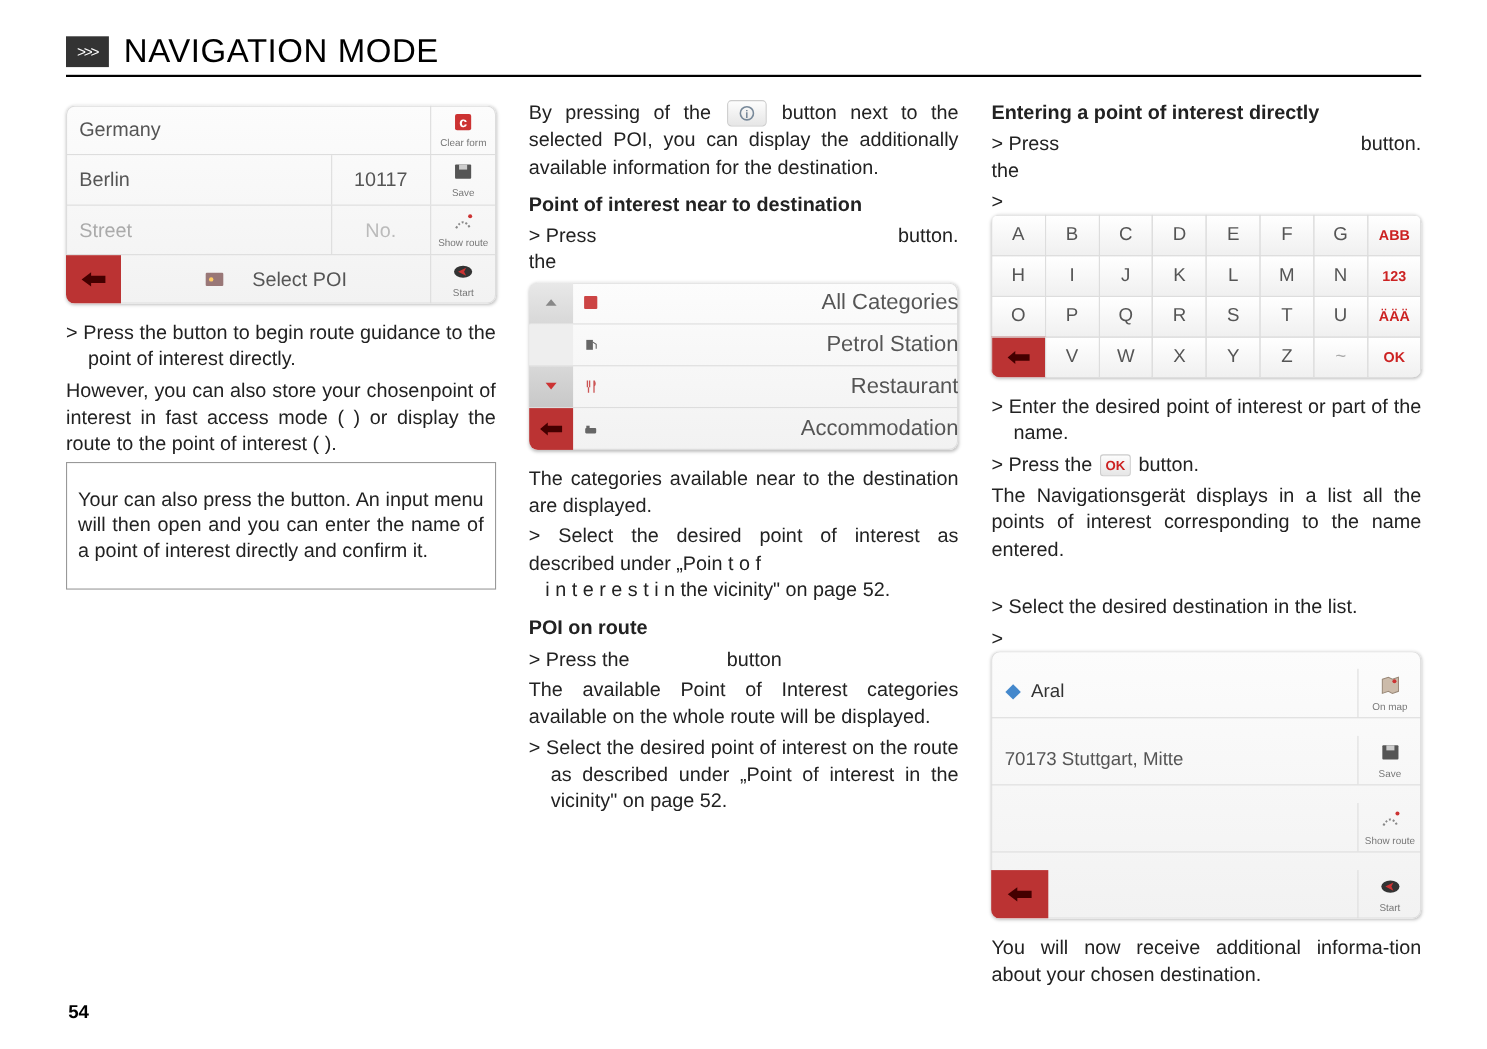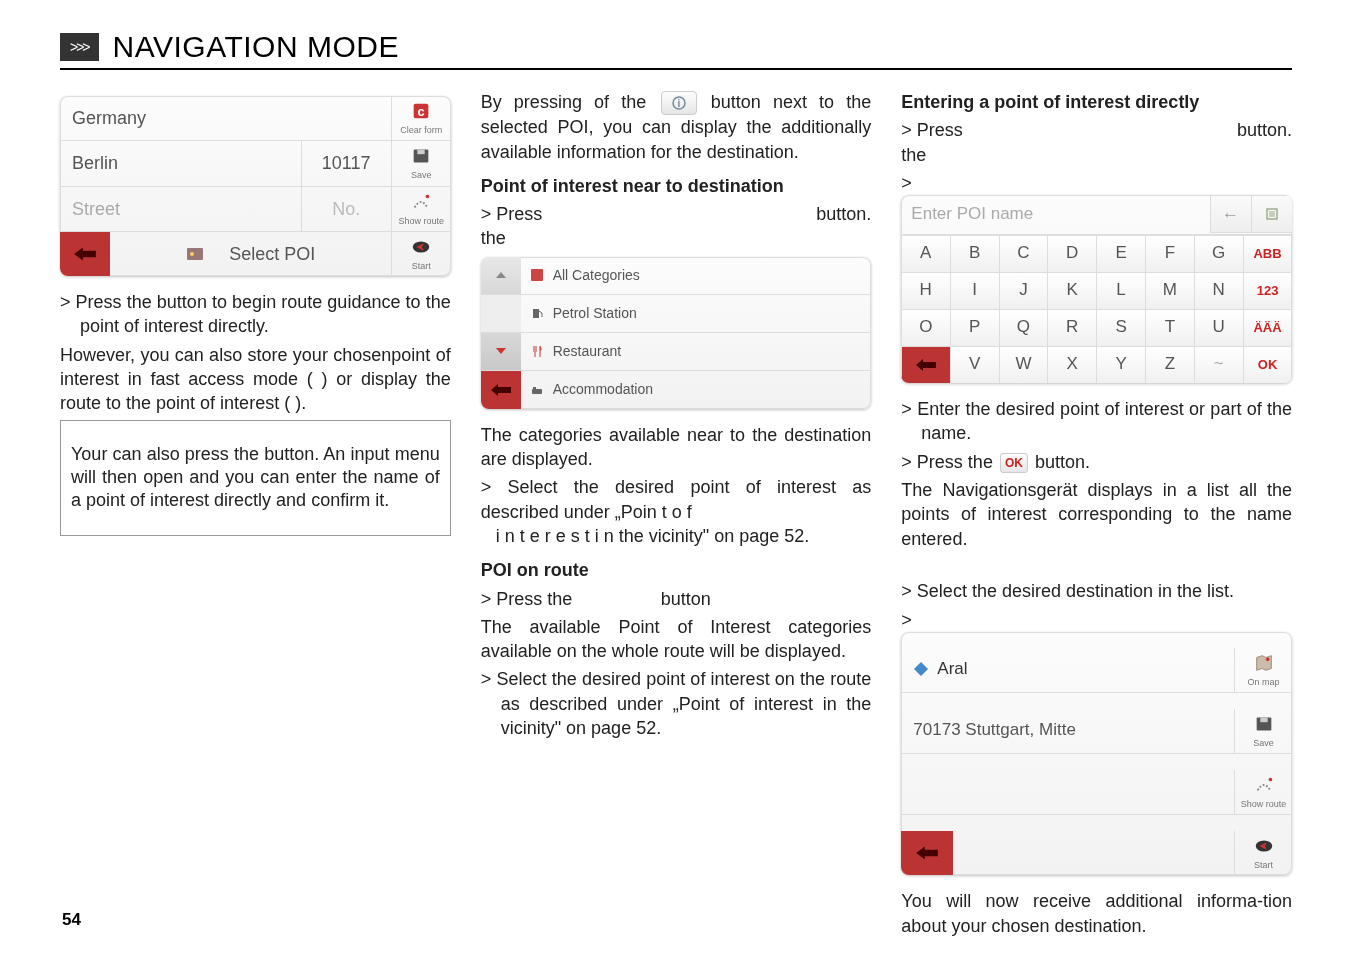--- a/index.html
+++ b/index.html
@@ -29,21 +29,21 @@
     .ok-btn { display: inline-flex; vertical-align: middle; background: linear-gradient(#fdfdfd,#e6e6e6); border: 1px solid #ccc; border-radius: 3px; padding: 1px 4px; margin: 0 2px; }
     .ok-btn span { color: #c22; font-weight: bold; font-size: 12px; }
     .justify { text-align: justify; }
     .cat-list .cat-row { display: flex; align-items: center; border-bottom: 1px solid #ddd; height: 38px; }
     .cat-list .cat-row:last-child { border-bottom: none; }
     .cat-side { width: 40px; display: flex; align-items: center; justify-content: center; align-self: stretch; }
     .cat-side.up { background: linear-gradient(#e8e8e8,#d8d8d8); }
     .cat-side.down { background: linear-gradient(#d8d8d8,#c8c8c8); }
     .cat-side.back { background: #b33; }
     .cat-icon { width: 32px; display: flex; justify-content: center; color: #666; }
-    .cat-label { flex: 1; color: #555; font-size: 14px; }
+    .cat-label { flex: 1; color: #555; font-size: 20px; text-align: right; }
     .kb-row { display: flex; }
     .kb-input { flex: 1; display: flex; align-items: center; padding: 8px 10px; color: #aaa; font-size: 17px; }
     .kb-key { flex: 1; display: flex; align-items: center; justify-content: center; height: 38px; border: 1px solid #ddd; margin: -0.5px; font-size: 17px; color: #555; background: linear-gradient(#fff,#f0f0f0); }
     .kb-key.special { color: #c22; font-weight: bold; font-size: 13px; }
     .kb-key.back { background: #b33; }
     .kb-key.topicon { background: linear-gradient(#fafafa,#eee); color: #999; }
     .dest-list .dest-row { display: flex; align-items: flex-start; border-bottom: 1px solid #ddd; min-height: 44px; margin-top: 16px; }
     .dest-list .dest-row:last-child { border-bottom: none; }
     .dest-main { flex: 1; padding: 10px 12px; color: #555; font-size: 17px; display: flex; align-items: center; gap: 8px; }
     .dest-btn { width: 58px; border-left: 1px solid #ddd; display: flex; flex-direction: column; align-items: center; justify-content: center; font-size: 9px; color: #777; gap: 2px; padding: 4px 0; align-self: stretch; }
@@ -200,30 +200,20 @@
       <p class="justify">The available Point of Interest categories available on the whole route will be displayed.</p>
       <p class="justify indent">&gt; Select the desired point of interest on the route as described under „Point of interest in the vicinity" on page 52.</p>
     </div>
 
     <div class="col">
       <p class="bold-heading" style="margin-top:0">Entering a point of interest directly</p>
       <p><span style="display:inline-block;width:80px">&gt; Press the</span><span style="float:right">button.</span></p>
       <p>&gt;</p>
 
       <div class="screenshot" style="margin-top:-4px">
-        <div class="kb-row" style="border-bottom:1px solid #ddd">
-          <div class="kb-input">Enter POI name</div>
-          <div class="kb-key topicon" style="flex:0 0 42px">←</div>
-          <div class="kb-key topicon" style="flex:0 0 42px">
-            <svg width="16" height="16" viewBox="0 0 16 16">
-                <rect x="3" y="3" width="10" height="10" fill="none" stroke="#9a8" stroke-width="1.4"></rect>
-                <path d="M5 6h6M5 8h6M5 10h6" stroke="#9a8"></path>
-              </svg>
-          </div>
-        </div>
         <div class="kb-row">
           <div class="kb-key">A</div>
           <div class="kb-key">B</div>
           <div class="kb-key">C</div>
           <div class="kb-key">D</div>
           <div class="kb-key">E</div>
           <div class="kb-key">F</div>
           <div class="kb-key">G</div>
           <div class="kb-key special">ABB</div>
         </div>

